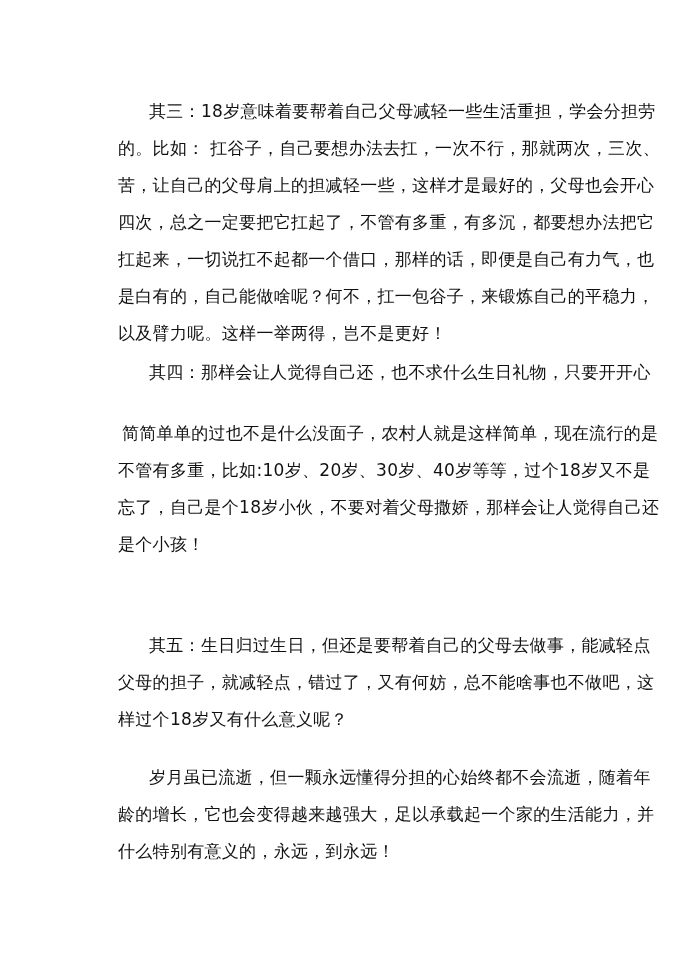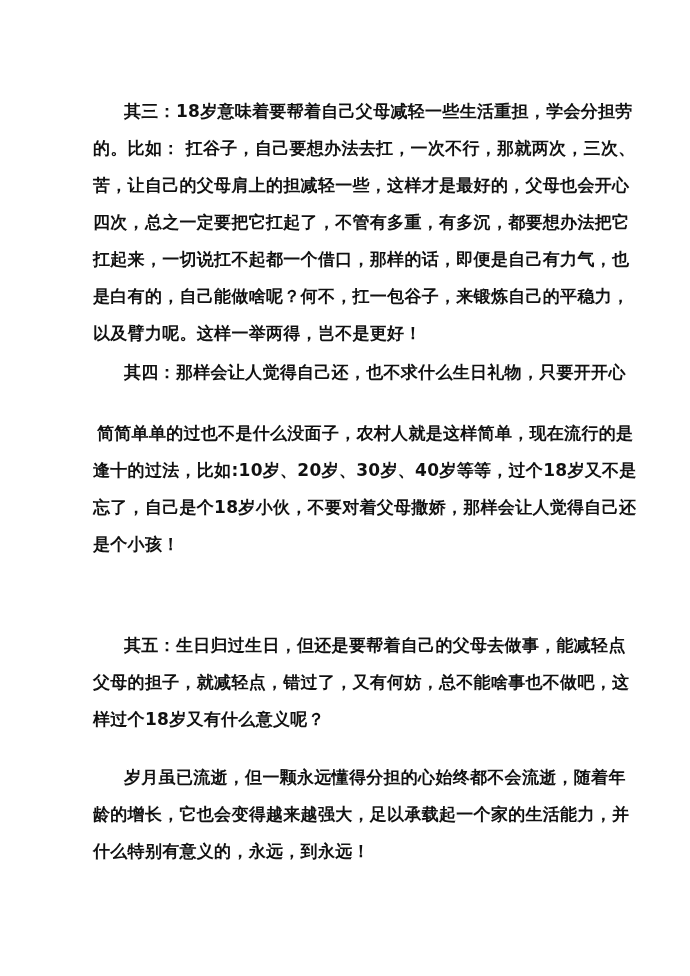--- a/index.html
+++ b/index.html
@@ -17,23 +17,22 @@
   }
   .page {
     position: absolute;
     left: 0; top: 0;
     width: 690px;
     height: 976px;
     background: #ffffff;
   }
   .para {
     position: absolute;
-    left: 93px;
+    left: 118px;
     width: 475px;
-    font-weight: bold;
   }
   .line {
     display: block;
     height: 37px;
     line-height: 37px;
     font-size: 17px;
     white-space: nowrap;
     letter-spacing: 0.3px;
   }
   .line.indent {
@@ -55,21 +54,21 @@
     <span class="line">苦，让自己的父母肩上的担减轻一些，这样才是最好的，父母也会开心</span>
     <span class="line">四次，总之一定要把它扛起了，不管有多重，有多沉，都要想办法把它</span>
     <span class="line">扛起来，一切说扛不起都一个借口，那样的话，即便是自己有力气，也</span>
     <span class="line">是白有的，自己能做啥呢？何不，扛一包谷子，来锻炼自己的平稳力，</span>
     <span class="line">以及臂力呢。这样一举两得，岂不是更好！</span>
   </div>
 
   <div class="para" style="top:354px;">
     <span class="line indent">其四：那样会让人觉得自己还，也不求什么生日礼物，只要开开心</span>
     <span class="line lead-space">简简单单的过也不是什么没面子，农村人就是这样简单，现在流行的是</span>
-    <span class="line">逢十的过法，比如:10岁、20岁、30岁、40岁等等，过个18岁又不是</span>
+    <span class="line">不管有多重，比如:10岁、20岁、30岁、40岁等等，过个18岁又不是</span>
     <span class="line">忘了，自己是个18岁小伙，不要对着父母撒娇，那样会让人觉得自己还</span>
     <span class="line">是个小孩！</span>
   </div>
 
   <div class="para" style="top:627px;">
     <span class="line indent">其五：生日归过生日，但还是要帮着自己的父母去做事，能减轻点</span>
     <span class="line">父母的担子，就减轻点，错过了，又有何妨，总不能啥事也不做吧，这</span>
     <span class="line">样过个18岁又有什么意义呢？</span>
   </div>
 

